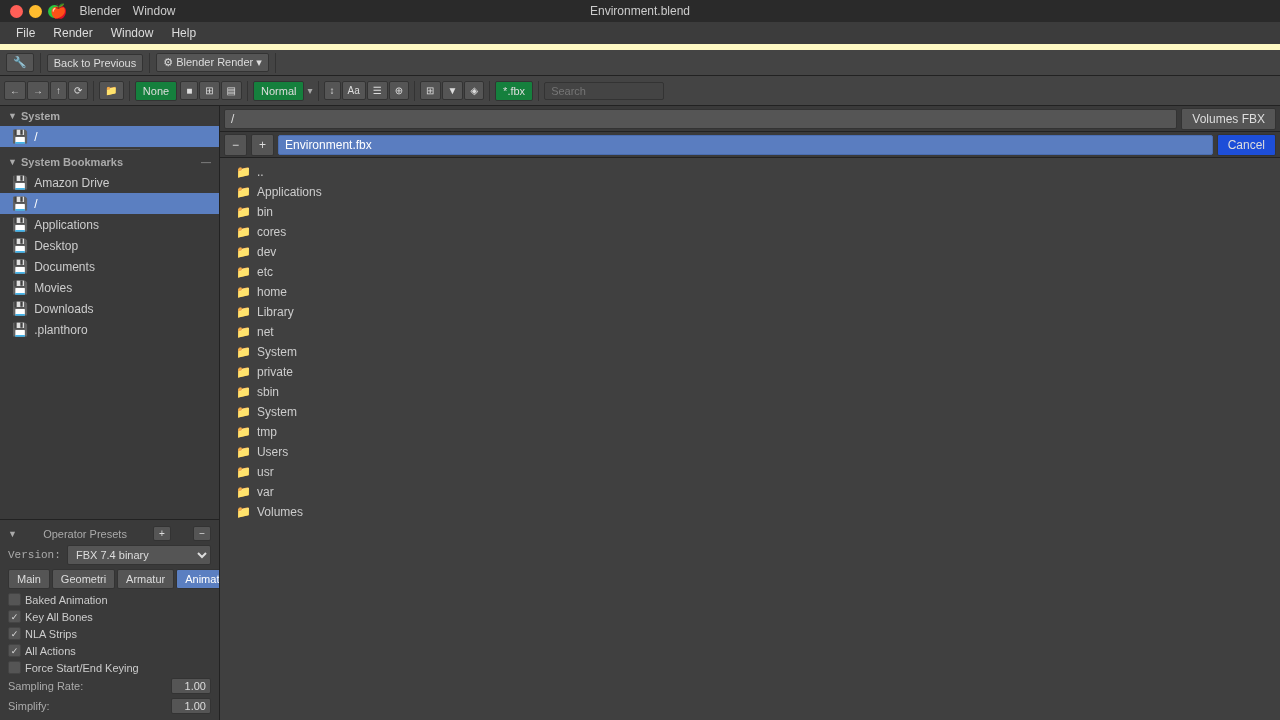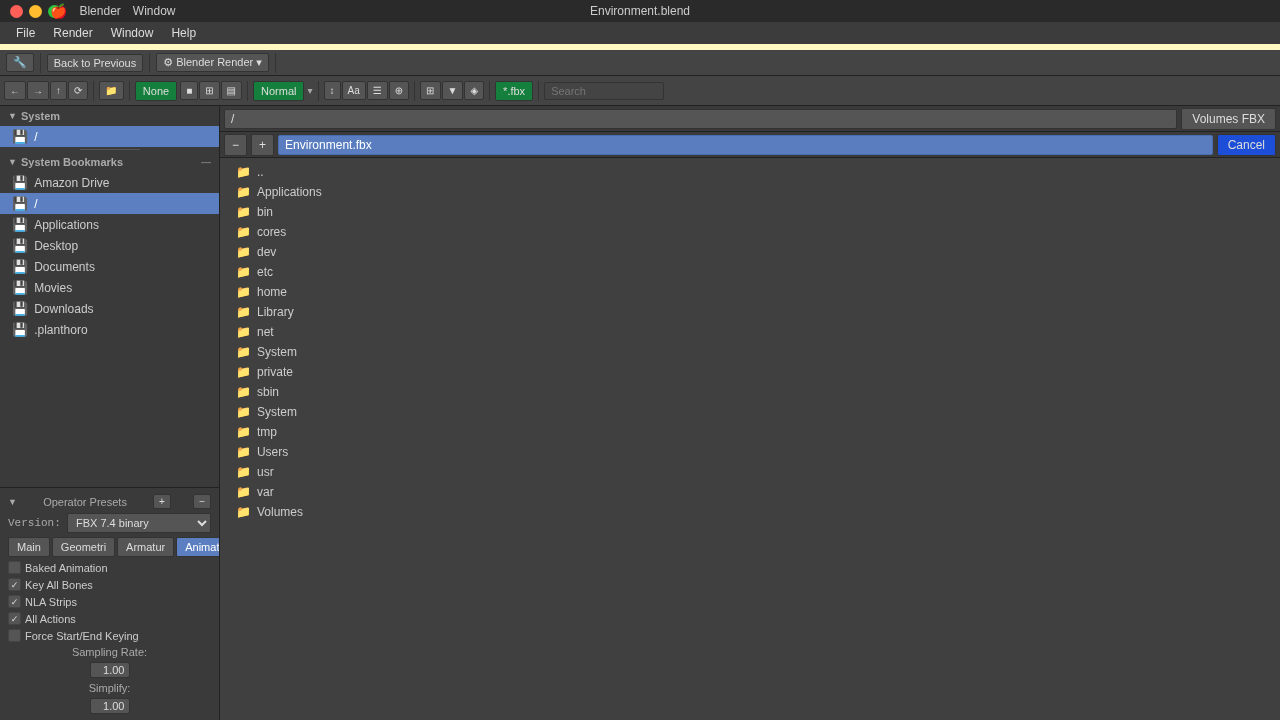--- a/index.html
+++ b/index.html
@@ -246,21 +246,20 @@
       color: #aaa;
       cursor: pointer;
     }
     .check-box.checked { color: #ddd; }
     .slider-row {
       display: flex;
       align-items: center;
       padding: 2px 4px;
       gap: 4px;
       font-size: 11px;
-      flex-direction: column;
     }
     .slider-label { color: #aaa; flex: 1; }
     .slider-val {
       background: #555;
       border: 1px solid #333;
       color: #ddd;
       padding: 1px 4px;
       font-size: 11px;
       border-radius: 2px;
       min-width: 40px;

